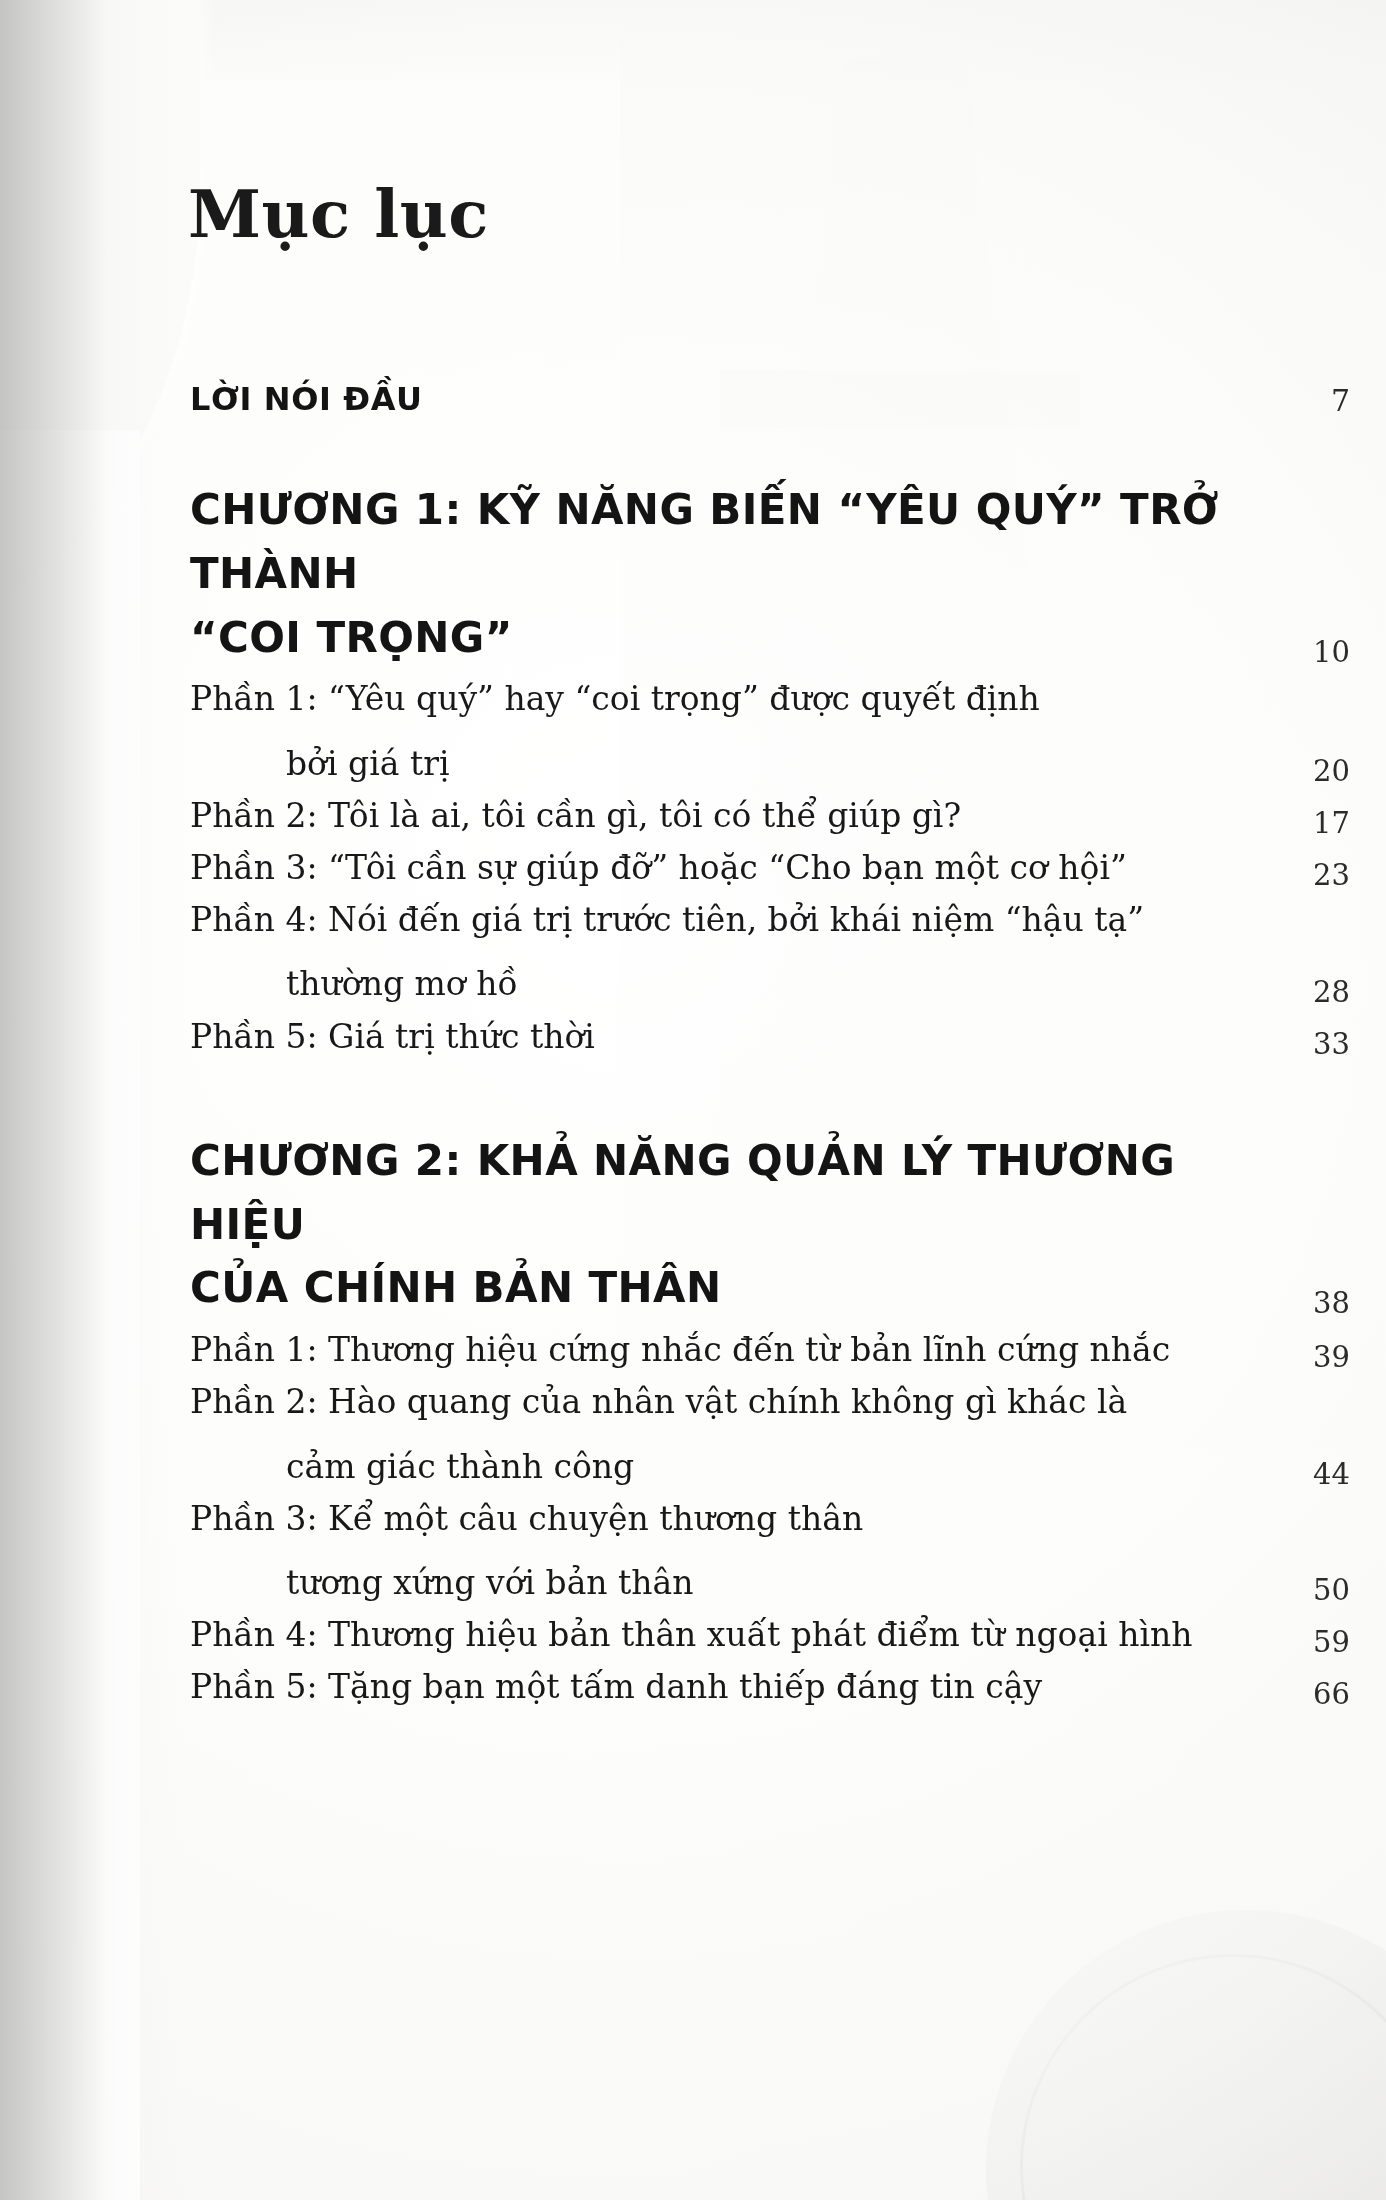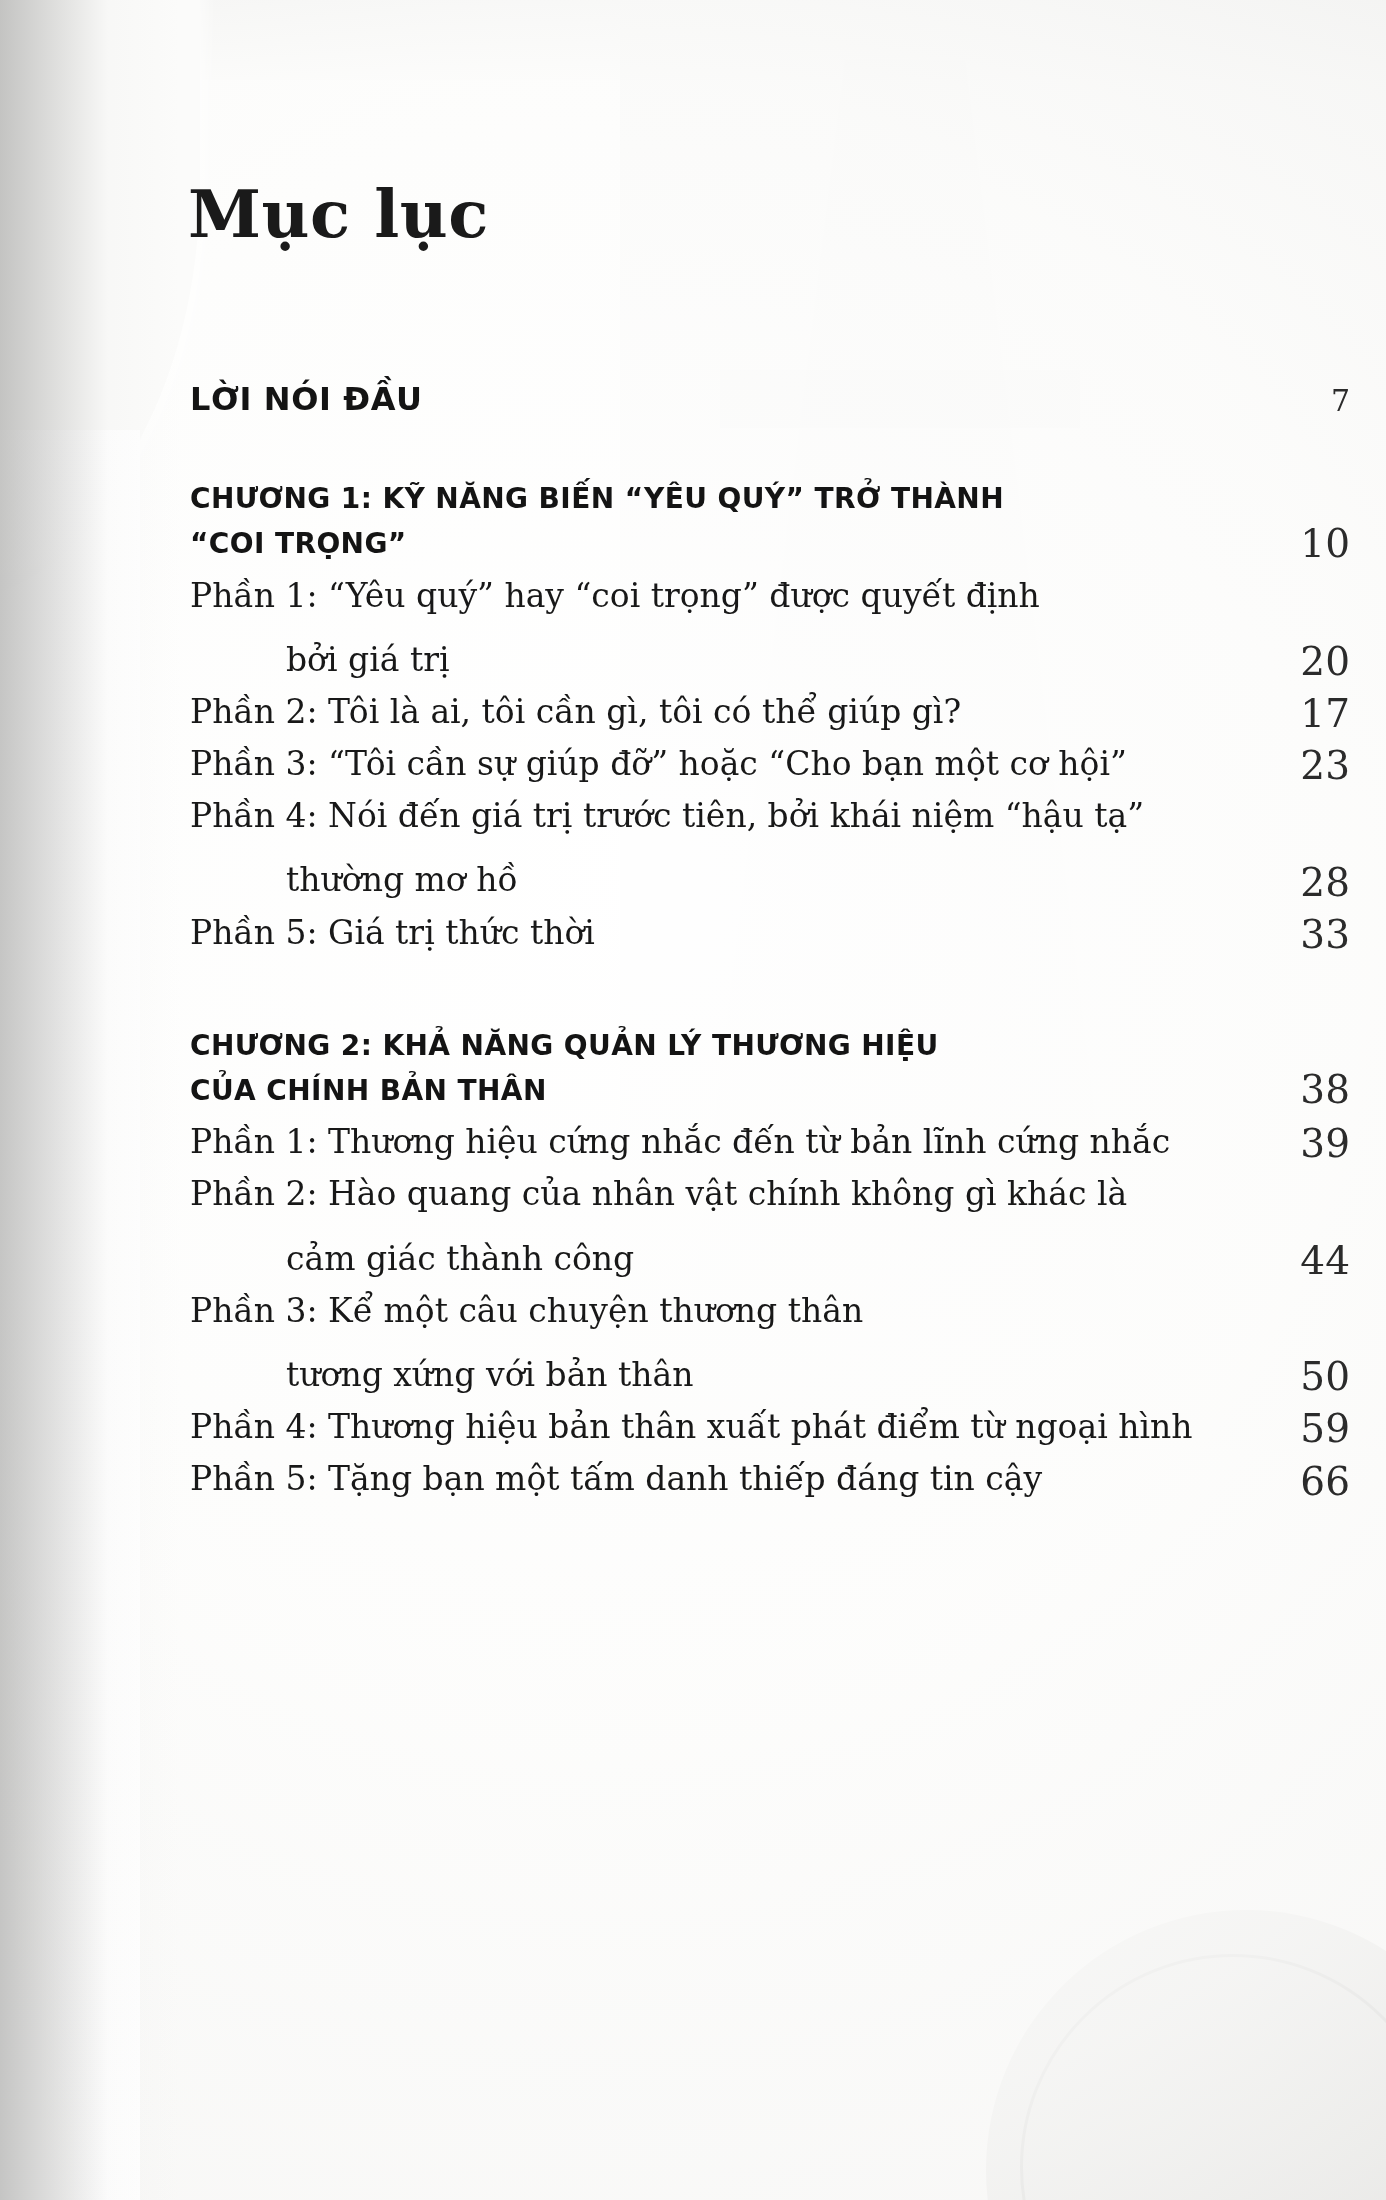--- a/index.html
+++ b/index.html
@@ -185,40 +185,40 @@
     font-size: 32px;
     letter-spacing: 0.6px;
     color: #141414;
   }
   .front-row { margin-bottom: 60px; }
 
   
   .chapter {
     font-family: "DejaVu Sans", sans-serif;
     font-weight: 700;
-    font-size: 28px;
+    font-size: 42px;
     line-height: 1.52;
     letter-spacing: 0.4px;
     color: #141414;
   }
   .chapter-block { margin-bottom: 6px; }
 
   
   .section {
     font-family: "DejaVu Serif", serif;
     font-size: 33px;
     line-height: 1.46;
     color: #181818;
   }
   .section-row { margin-bottom: 4px; }
   .cont-indent { display: block; padding-left: 96px; margin-top: 16px; }
 
   .gap-chapter { height: 64px; }
 
-  .pageno-sm { font-size: 39px; }
+  .pageno-sm { font-size: 29px; }
 </style>
 </head>
 <body>
 
 <div id="page">
 
   <div class="paper"></div>
   <div class="bg-dark bg-topband"></div>
   <div class="bg-dark bg-rightphoto"></div>
   <div class="bg-ghost-shape"></div>

